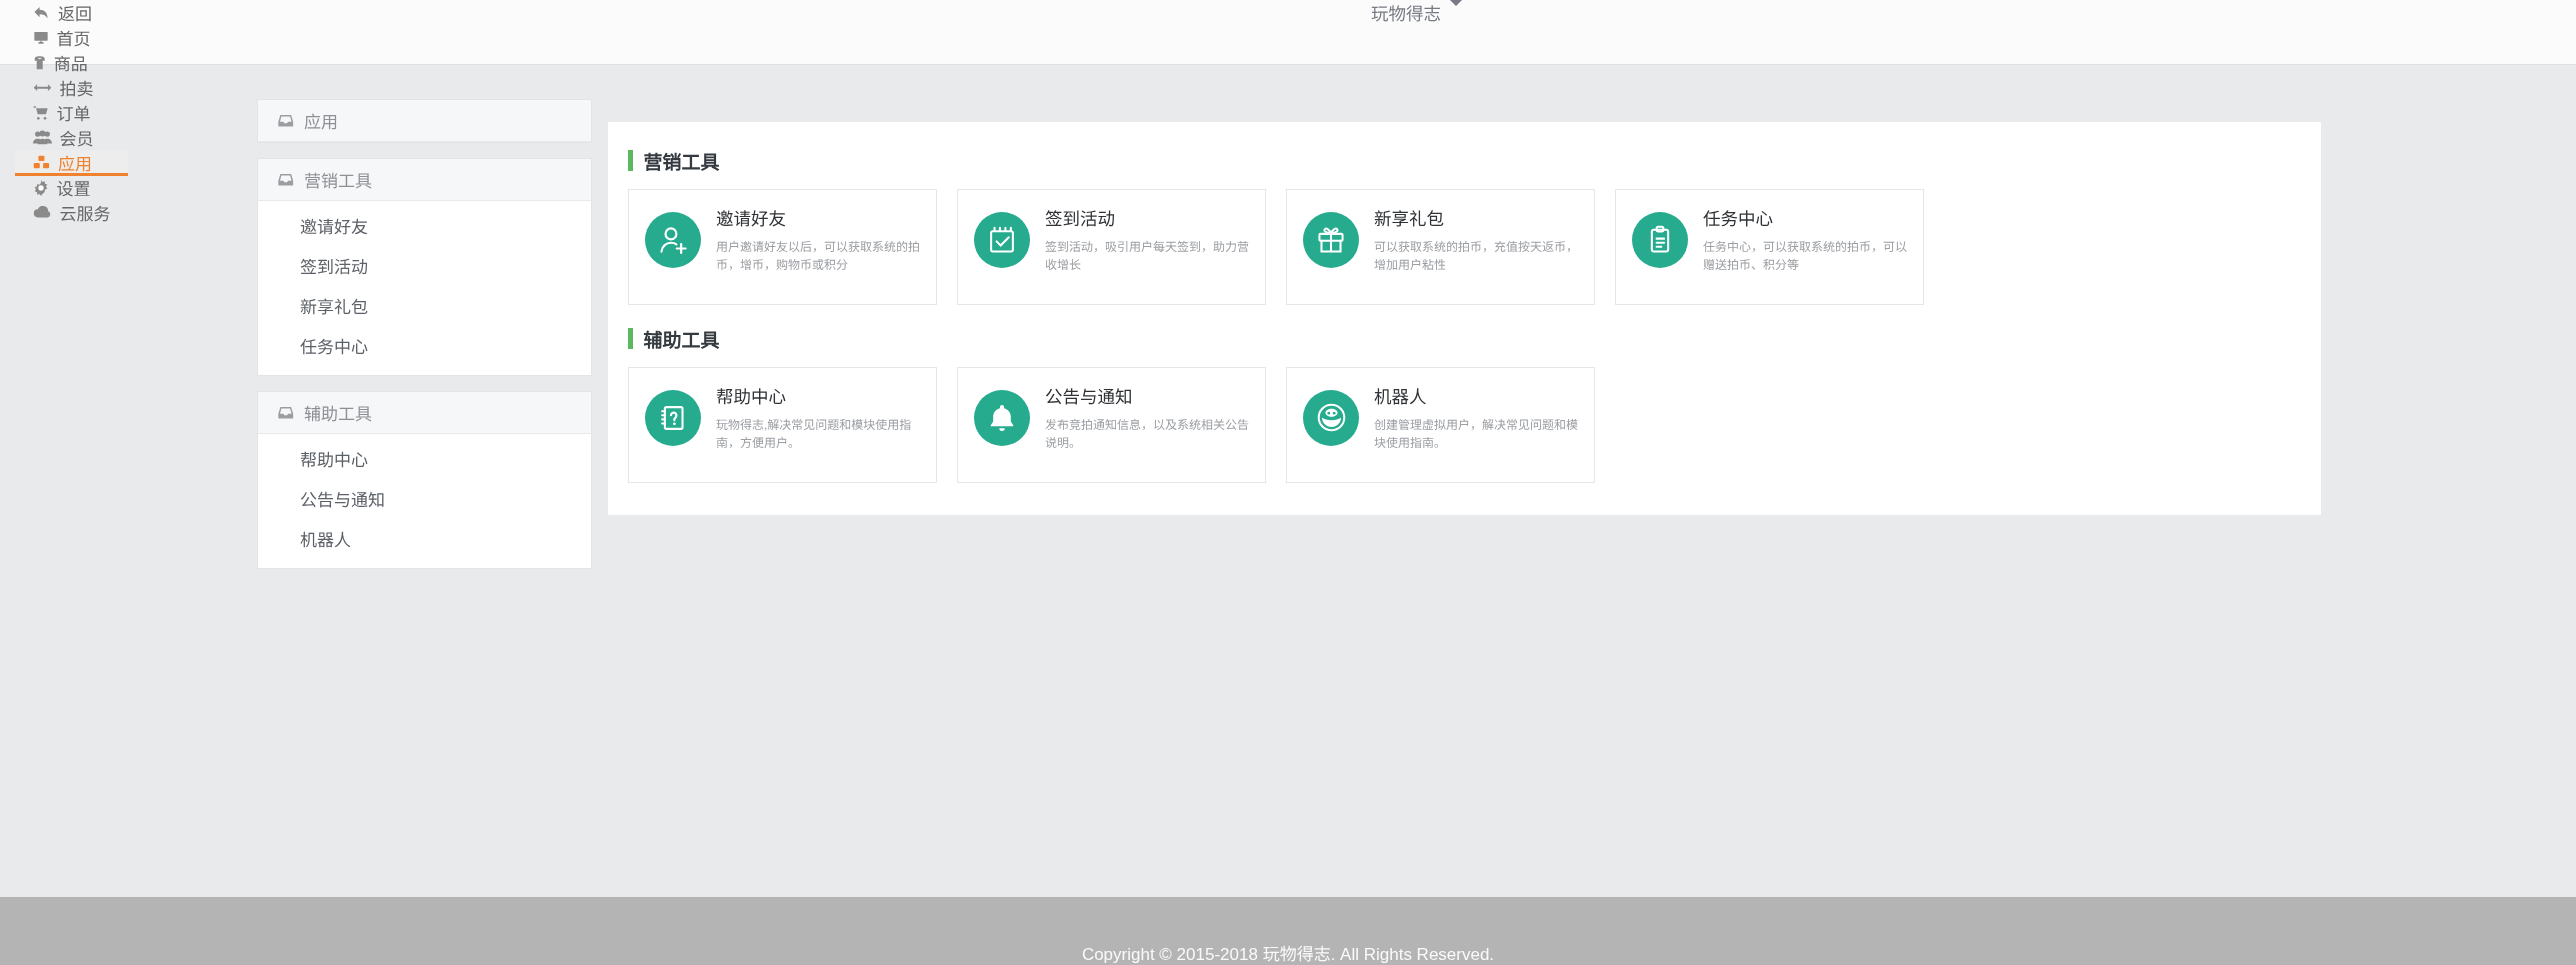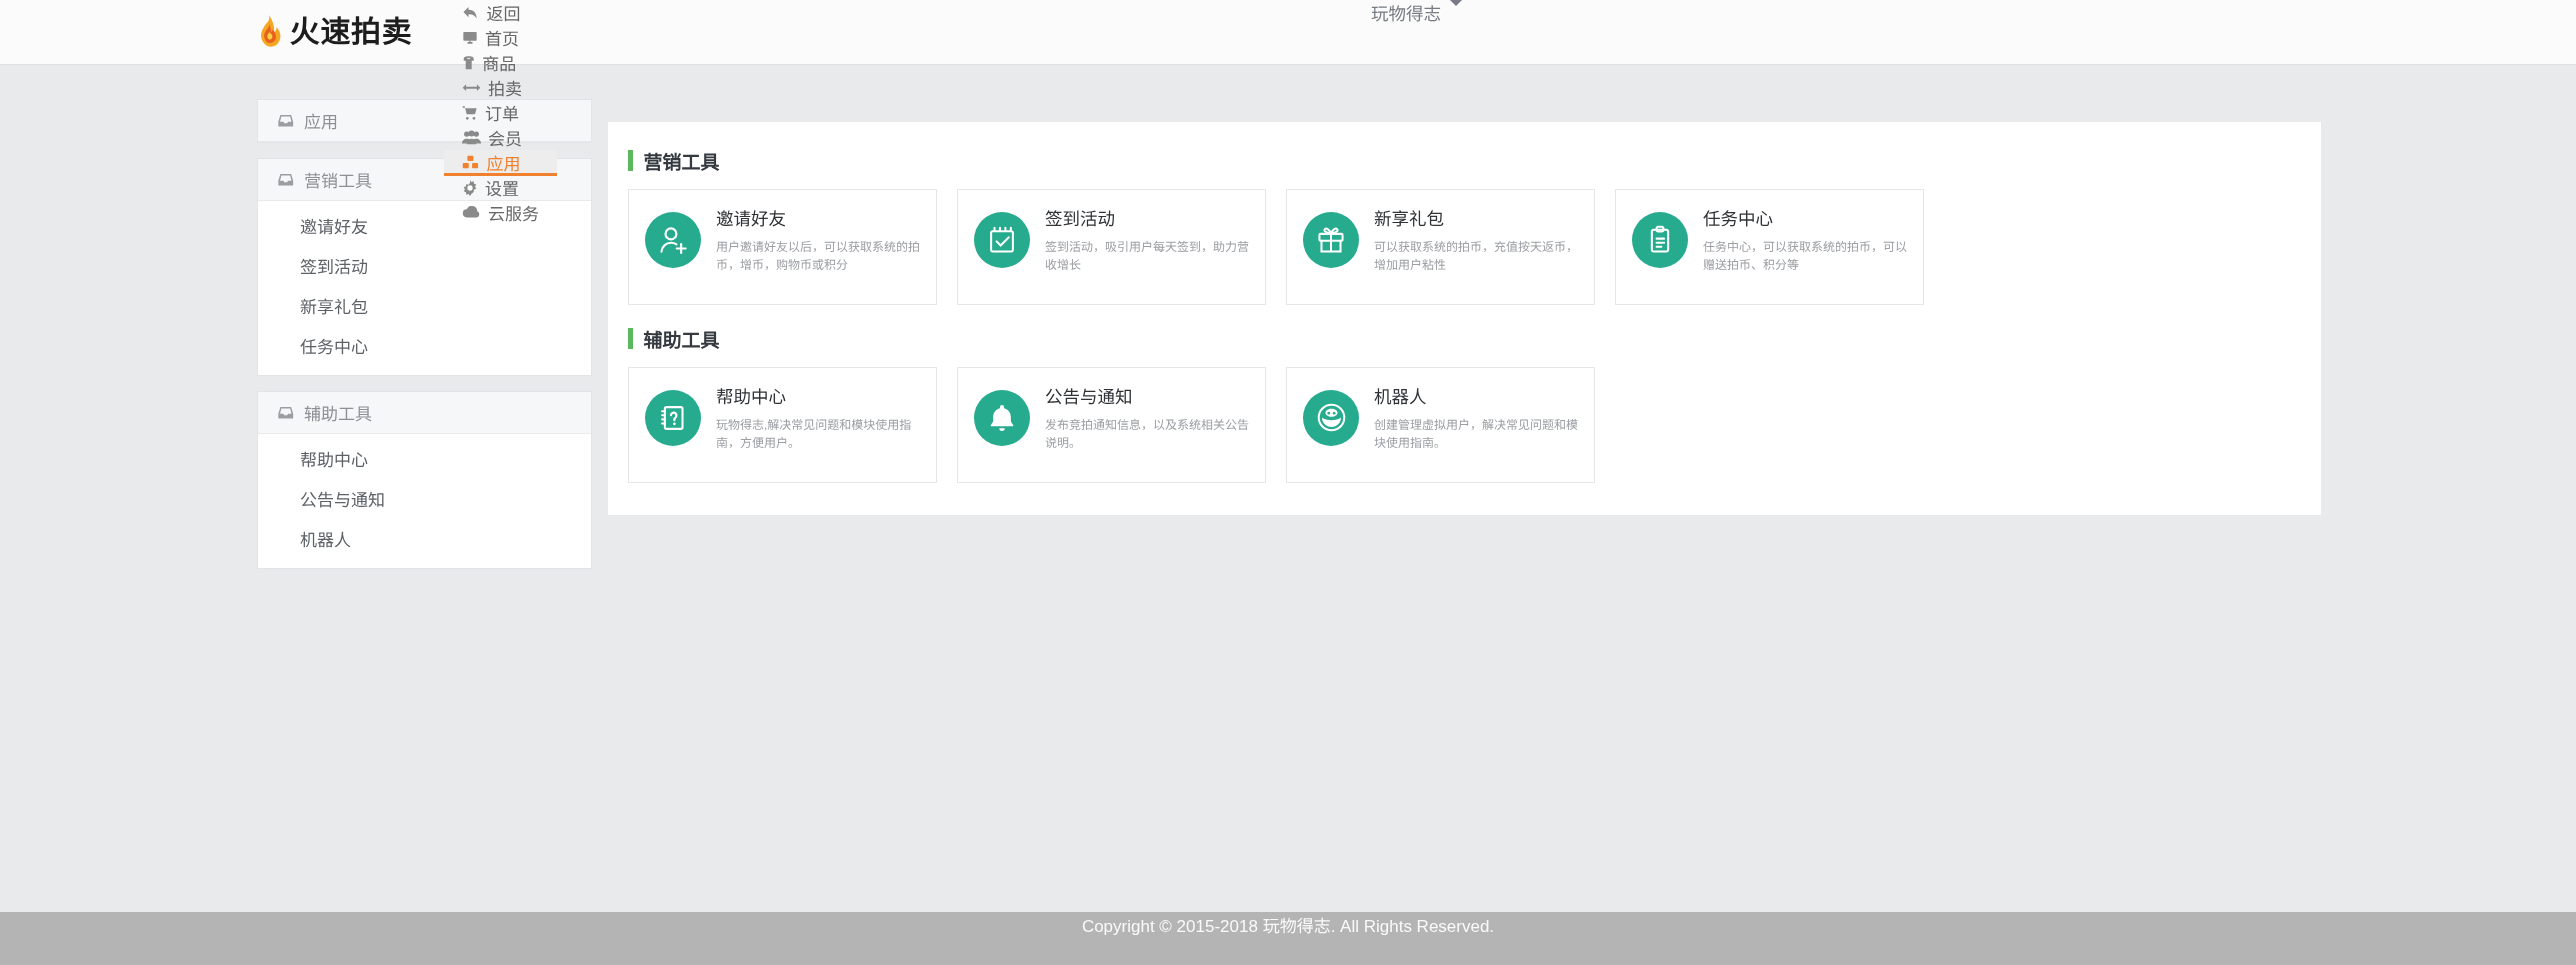--- a/index.html
+++ b/index.html
@@ -222,42 +222,34 @@
     font-size: 12px;
     color: #9b9ea3;
     line-height: 1.52;
   }
 
   
   .footer {
     position: absolute;
     left: 0; right: 0;
     bottom: 0;
-    height: 53px;
+    height: 68px;
     background: #b4b4b4;
     display: flex;
-    align-items: flex-start;
+    align-items: flex-end;
     justify-content: center;
     color: #fafafa;
     font-size: 17px;
   }
 </style>
 </head>
 <body>
 
 <div class="topbar">
 
-  <div class="brand">
-    <svg class="brand-flame" viewBox="0 0 32 40">
-      <path d="M16 0c2 7-3 9-6 14-3 5-4 9-3 13 1 5 5 9 9 10 5 1 10-1 12-6 3-6 1-12-3-17 0 3-1 5-3 6 1-6-2-14-6-20z" fill="#f5a623"></path>
-      <path d="M16 10c1 4-2 6-4 9-2 3-2 6-1 9 1 3 3 5 6 5 3 0 6-2 7-5 1-4-1-8-4-11 0 2-1 3-2 4 1-4-1-8-2-11z" fill="#e8601c"></path>
-      <path d="M16 20c0 2-2 3-2 5 0 2 1 4 3 4s3-2 3-4-2-3-4-5z" fill="#f7d046"></path>
-    </svg>
-    <span class="brand-text">火速拍卖</span>
-  </div>
 
   <div class="nav">
 
     <div class="nav-item">
       <span class="nav-ico">
         <svg width="17.5" height="17.5" viewBox="0 0 24 24">
             <path d="M9 4L2 11l7 7v-4c6 0 9 2 11 6 0-8-4-12-11-12V4z"></path>
           </svg>
       </span>
       <span>返回</span>

